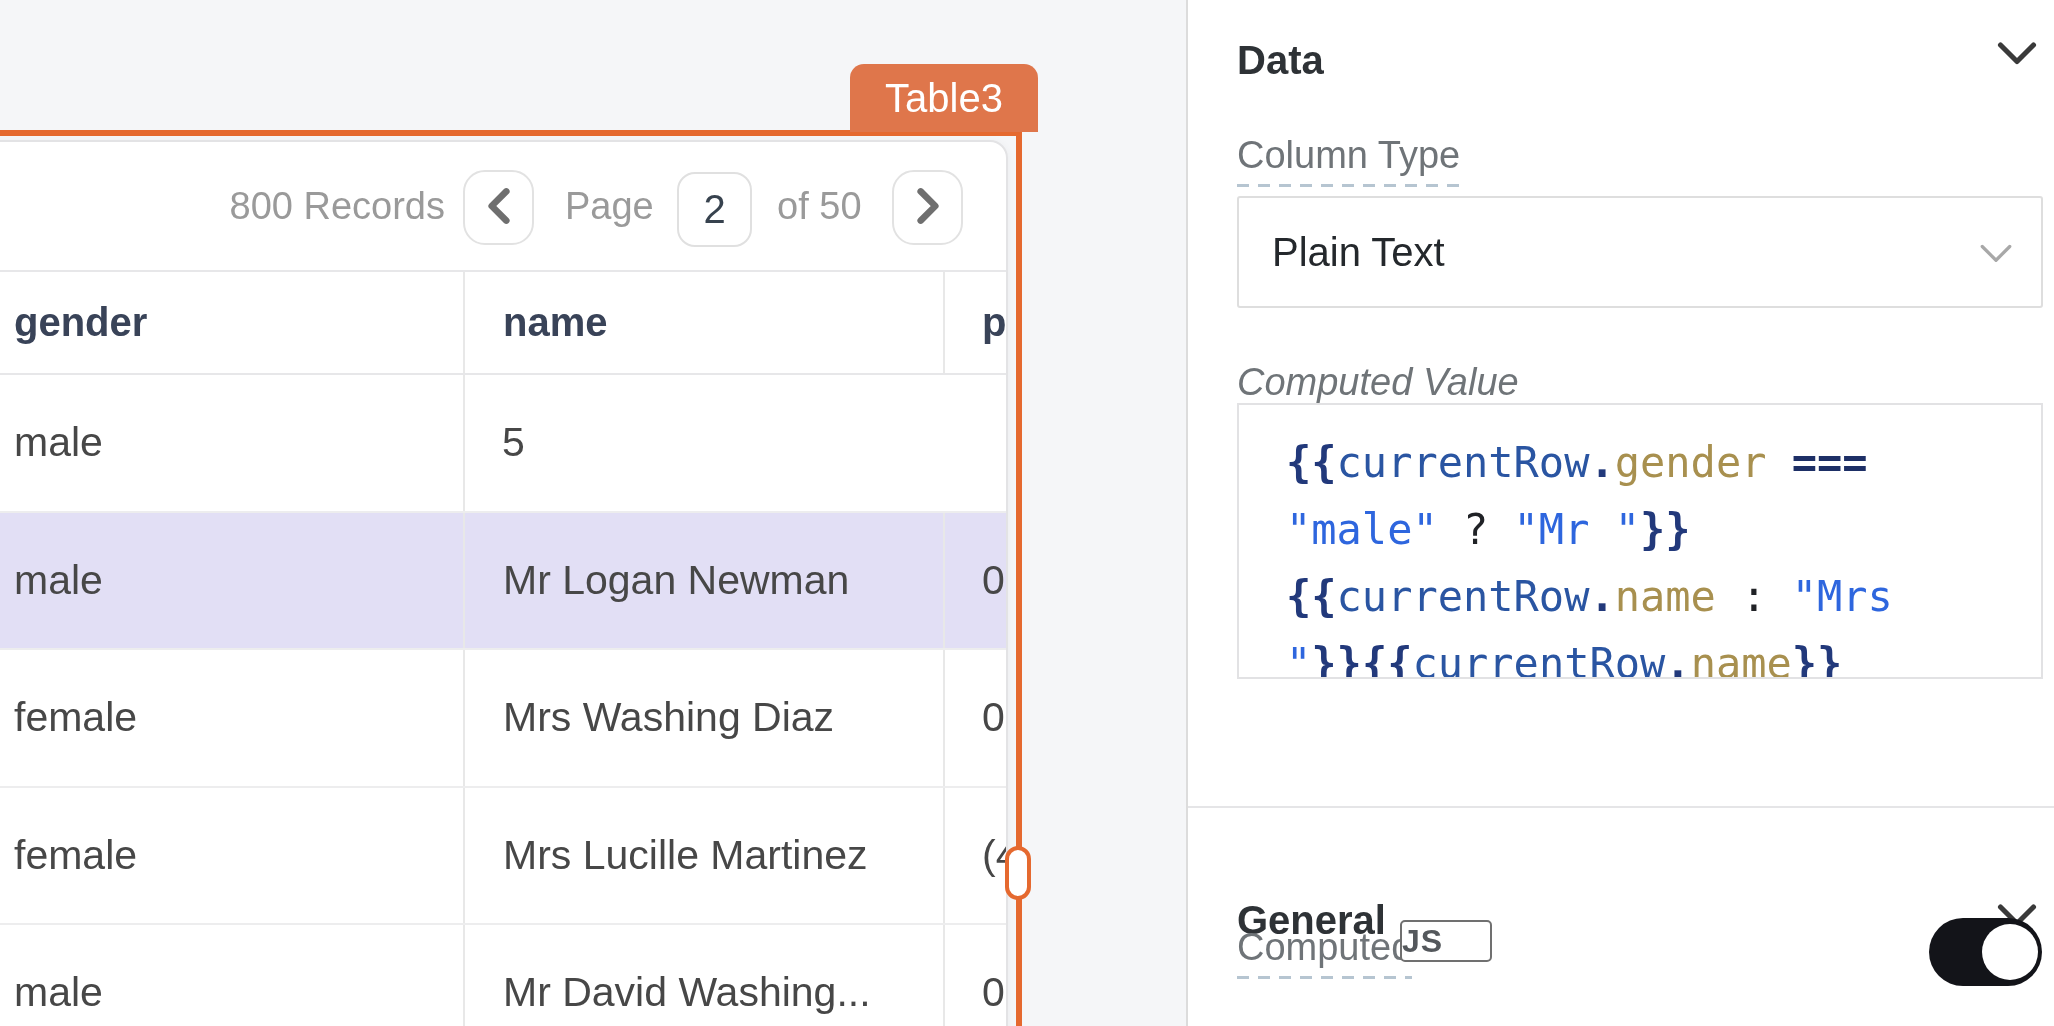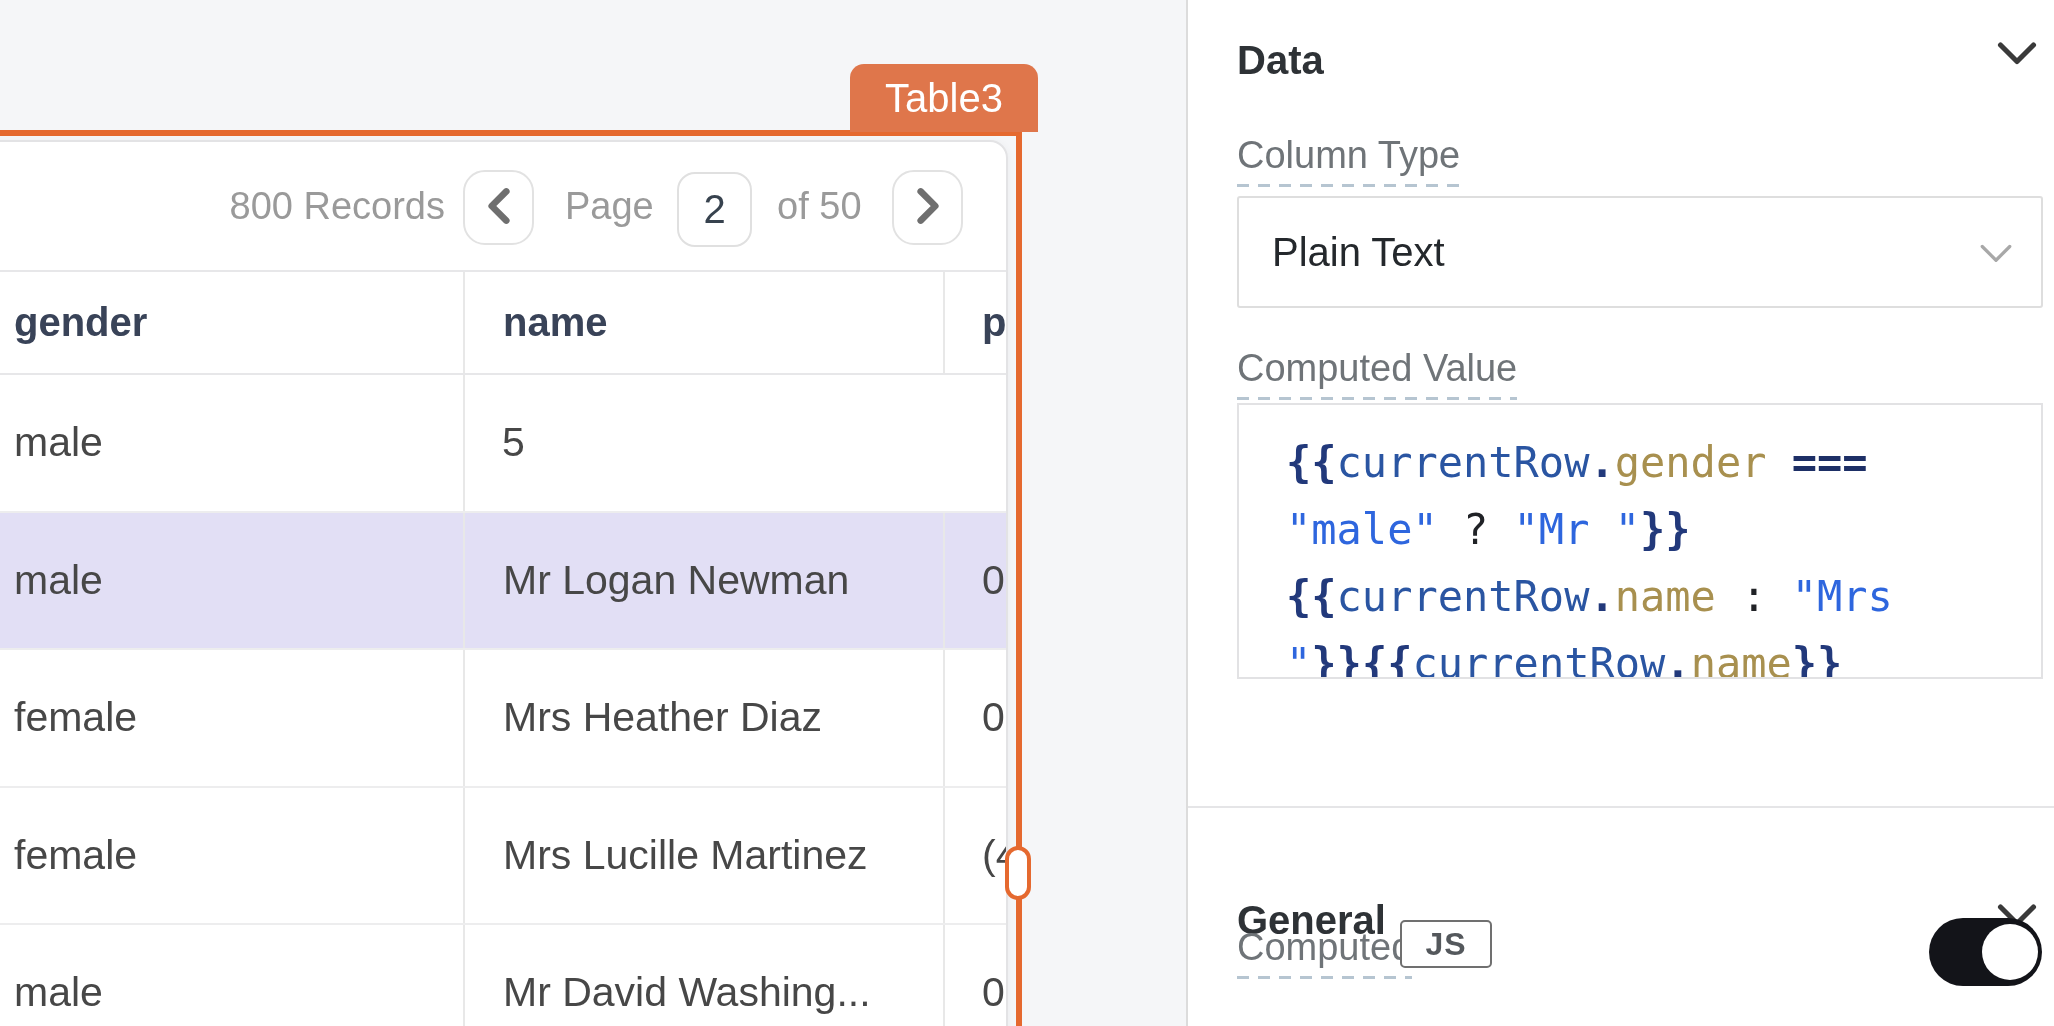--- a/index.html
+++ b/index.html
@@ -49,22 +49,22 @@
   .dropdown { position:absolute; left:49px; top:196px; width:806px; height:112px; background:#fff;
     border:2px solid #dedede; border-radius:3px; display:flex; align-items:center; cursor:pointer; }
   .dropdown .val { margin-left:33px; font-size:40px; color:#24282c; }
   .dropdown .dchev { position:absolute; right:28px; top:46px; }
   .codebox { position:absolute; left:49px; top:403px; width:806px; height:276px; background:#fff;
     border:2px solid #e2e2e4; padding:24px 0 0 47px; font-family:"DejaVu Sans Mono","Liberation Mono",monospace;
     font-size:42px; line-height:67px; white-space:pre; overflow:hidden; cursor:text; }
   .tok-brace { font-weight:bold; }
   .tok-op { font-weight:bold; }
   .hdivider { position:absolute; left:0; top:806px; width:866px; height:2px; background:#e5e5e7; }
-  .js-badge { position:absolute; left:212px; top:920px; width:92px; height:48px; border:2px solid #707070; border-radius:5px;
-    display:flex; align-items:center; justify-content:center; font-size:32px; font-weight:bold; color:#54585c;
+  .js-badge { position:absolute; left:212px; top:920px; width:92px; height:42px; border:2px solid #707070; border-radius:5px;
+    display:flex; align-items:center; justify-content:flex-start; font-size:32px; font-weight:bold; color:#54585c;
     letter-spacing:1px; cursor:pointer; background:#fff; }
   .toggle { position:absolute; left:741px; top:918px; width:113px; height:68px; border-radius:34px; background:#131419; cursor:pointer; }
   .toggle .knob { position:absolute; right:4px; top:6px; width:56px; height:56px; border-radius:50%; background:#fff; }
 </style>
 </head>
 <body>
 
 <div class="page">
 
   <div class="widget-accent-top"></div>
@@ -105,21 +105,21 @@
           <div class="cell col1">male</div>
           <div class="cell col3">5</div>
         </div>
         <div class="trow selected">
           <div class="cell col1">male</div>
           <div class="cell col2">Mr Logan Newman</div>
           <div class="cell col3">0</div>
         </div>
         <div class="trow">
           <div class="cell col1">female</div>
-          <div class="cell col2">Mrs Heather Diaz</div>
+          <div class="cell col2">Mrs Washing Diaz</div>
           <div class="cell col3">0</div>
         </div>
         <div class="trow">
           <div class="cell col1">female</div>
           <div class="cell col2">Mrs Lucille Martinez</div>
           <div class="cell col3">(4</div>
         </div>
         <div class="trow">
           <div class="cell col1">male</div>
           <div class="cell col2">Mr David Washing...</div>
@@ -146,21 +146,21 @@
 
     <div class="dropdown">
       <span class="val">Plain Text</span>
       <span class="dchev">
         <svg width="34" height="20" viewBox="0 0 26 16">
             <polyline points="2,2 13,13 24,2" fill="none" stroke="#a8a8a8" stroke-width="2.6" stroke-linecap="round" stroke-linejoin="round"></polyline>
           </svg>
       </span>
     </div>
 
-    <div class="prop-label" style="top:347px;">Computed Value</div>
+    <div class="prop-label" style="top:361px;font-style:italic;">Computed Value</div>
 
     <div class="codebox" id="code-host"><div><span class="tok-brace" style="color: rgb(34, 57, 123);">{{</span><span class="tok-ident" style="color: rgb(42, 85, 162);">currentRow</span><span class="tok-brace" style="color: rgb(34, 57, 123);">.</span><span class="tok-prop" style="color: rgb(168, 144, 79);">gender</span><span class="tok-punct" style="color: rgb(32, 34, 38);"> </span><span class="tok-op" style="color: rgb(29, 47, 102);">===</span></div><div><span class="tok-str" style="color: rgb(46, 102, 222);">"male"</span><span class="tok-punct" style="color: rgb(32, 34, 38);"> ? </span><span class="tok-str" style="color: rgb(46, 102, 222);">"Mr "</span><span class="tok-brace" style="color: rgb(34, 57, 123);">}}</span></div><div><span class="tok-brace" style="color: rgb(34, 57, 123);">{{</span><span class="tok-ident" style="color: rgb(42, 85, 162);">currentRow</span><span class="tok-brace" style="color: rgb(34, 57, 123);">.</span><span class="tok-prop" style="color: rgb(168, 144, 79);">name</span><span class="tok-punct" style="color: rgb(32, 34, 38);"> : </span><span class="tok-str" style="color: rgb(46, 102, 222);">"Mrs</span></div><div><span class="tok-str" style="color: rgb(46, 102, 222);">"</span><span class="tok-brace" style="color: rgb(34, 57, 123);">}}</span><span class="tok-brace" style="color: rgb(34, 57, 123);">{{</span><span class="tok-ident" style="color: rgb(42, 85, 162);">currentRow</span><span class="tok-brace" style="color: rgb(34, 57, 123);">.</span><span class="tok-prop" style="color: rgb(168, 144, 79);">name</span><span class="tok-brace" style="color: rgb(34, 57, 123);">}}</span></div></div>
 
     <div class="hdivider"></div>
 
     <div class="section-title" style="top:898px;">General</div>
     <div class="chev-btn" style="top:900px;">
       <span>
         <svg width="40" height="24" viewBox="0 0 26 16">
             <polyline points="2,2 13,13 24,2" fill="none" stroke="#3a3a3a" stroke-width="3.4" stroke-linecap="round" stroke-linejoin="round"></polyline>

